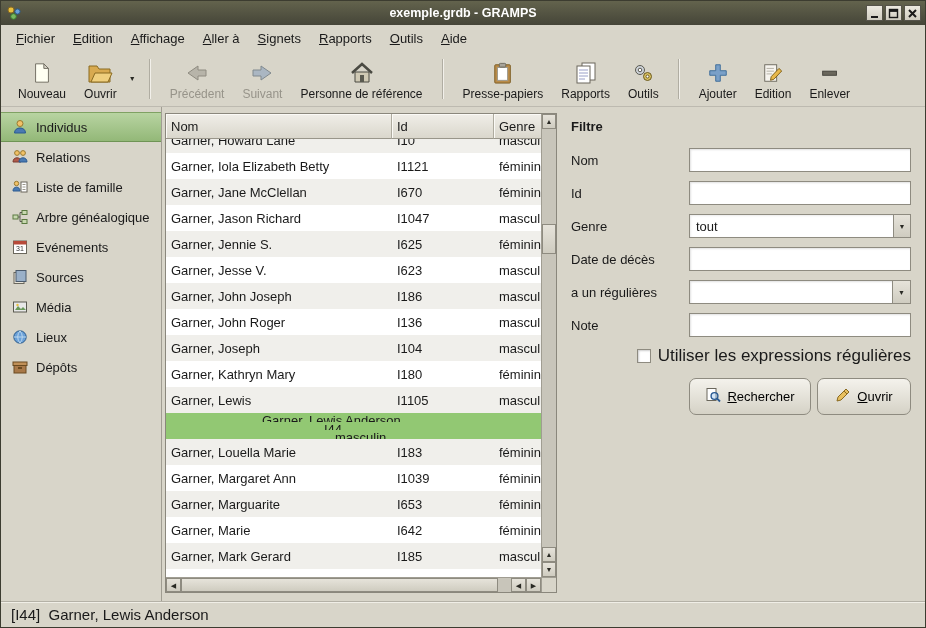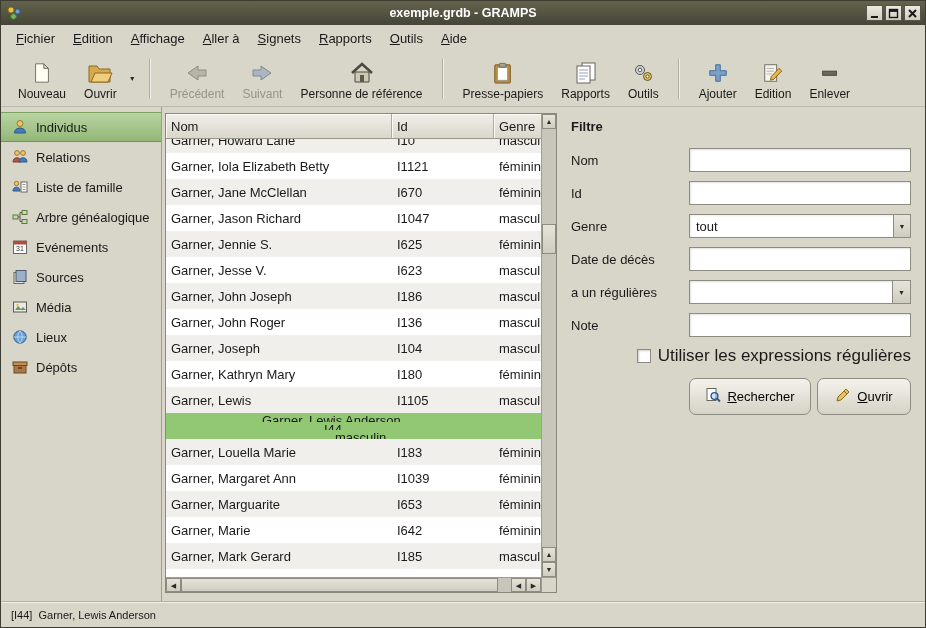--- a/index.html
+++ b/index.html
@@ -80,21 +80,21 @@
   .fcheckrow { display:flex; justify-content:flex-end; align-items:center; gap:7px; margin:8px 0 12px; font-size:17px; white-space:nowrap; }
   .checkbox { width:14px; height:14px; flex:0 0 auto; background:#fff; border:1px solid #8e8b80; box-shadow:inset 1px 1px 2px rgba(0,0,0,.2); }
   .fbuttons { display:flex; justify-content:flex-end; gap:6px; }
   .gbtn { height:37px; display:flex; align-items:center; justify-content:center; gap:6px; padding:0 13px; background:linear-gradient(#f4f2ec,#d5d2c6); border:1px solid #8e8b80; border-radius:7px; font-size:13px; white-space:nowrap; }
   .gbtn .blabel { display:inline-block; }
   .gbtn .blabel::first-letter { text-decoration:underline; }
   .gbtn.search { min-width:122px; }
   .gbtn.clear { min-width:94px; }
 
   
-  .statusbar { height:26px; flex:0 0 auto; border-top:1px solid #b4b1a6; box-shadow:inset 0 1px 0 #f0eee6; display:flex; align-items:center; padding-left:10px; font-size:11px; }
+  .statusbar { height:26px; flex:0 0 auto; border-top:1px solid #b4b1a6; box-shadow:inset 0 1px 0 #f0eee6; display:flex; align-items:center; padding-left:10px; font-size:15px; }
   .statusbar span { white-space:pre; }
 </style>
 </head>
 <body>
 
 <div class="window">
 
   <div class="titlebar">
     <span class="app-icon">
       <svg width="16" height="16" viewBox="0 0 16 16">

